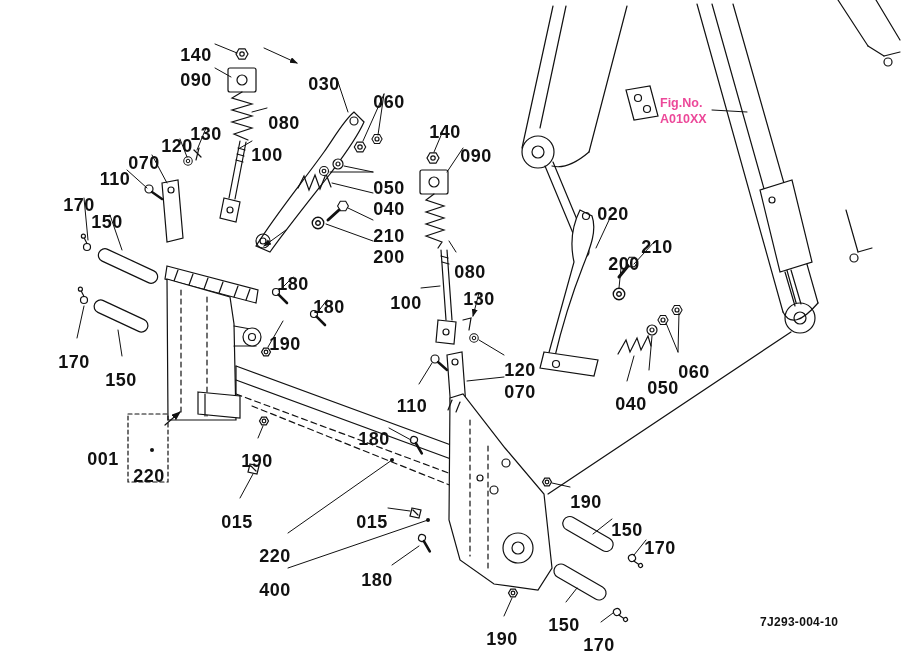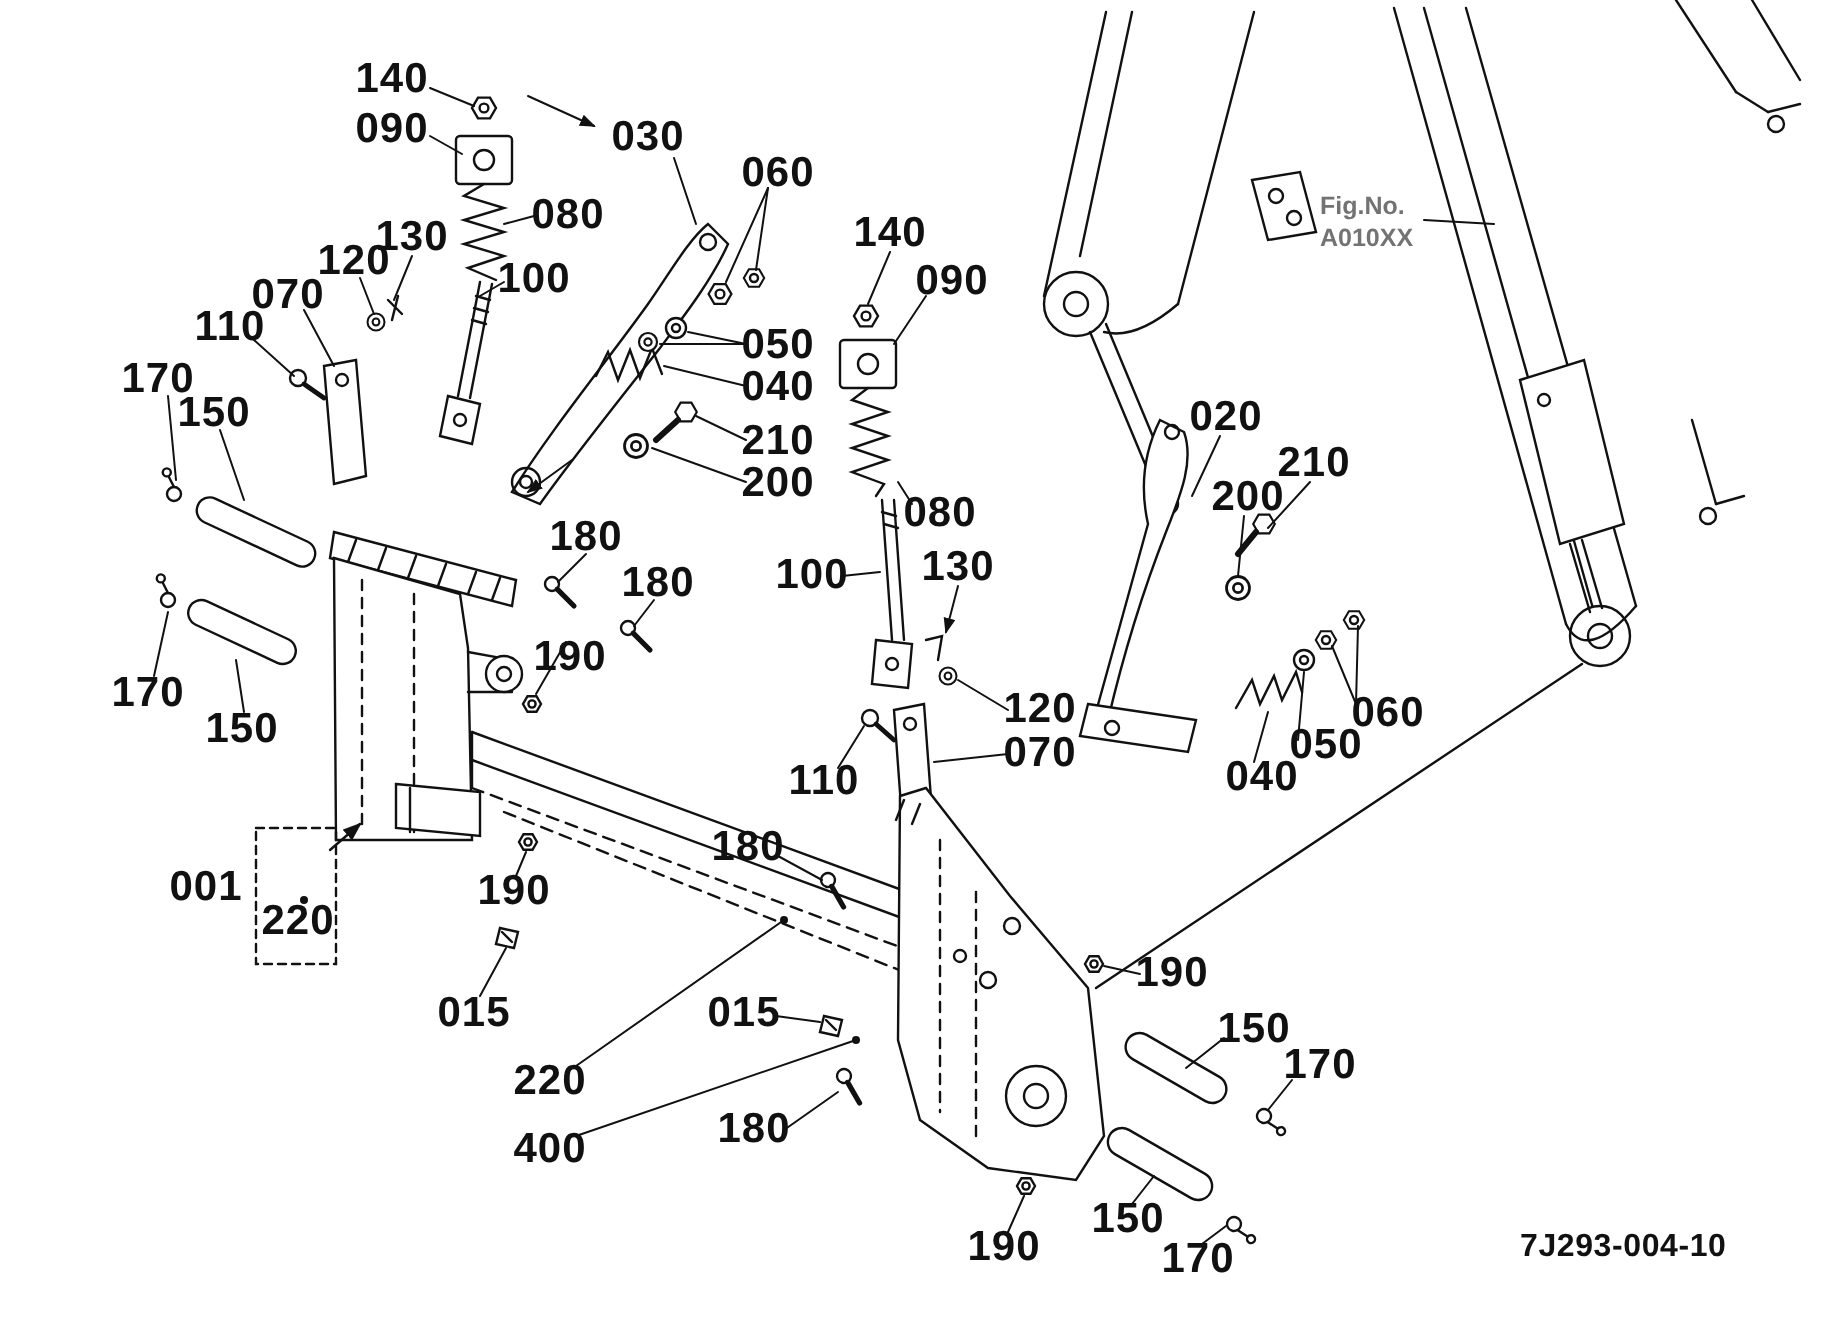--- a/index.html
+++ b/index.html
@@ -9,38 +9,39 @@
     background:#ffffff;
     font-family:"Liberation Sans", sans-serif;
     overflow:hidden;
   }
   .stage { position:absolute; inset:0; }
   svg.art { position:absolute; left:0; top:0; }
   .callout-layer { position:absolute; inset:0; pointer-events:none; }
   .callout {
     position:absolute;
     transform:translate(-50%,-50%);
-    font-size:21px;
+    font-size:18px;
     font-weight:bold;
     color:#111;
     letter-spacing:.5px;
     white-space:nowrap;
+    margin-top:15px;
   }
   .fig-no {
     position:absolute;
     left:660px; top:96px;
     font-size:12.5px;
     font-weight:bold;
-    color:#737373;
+    color:#ec4899;
     line-height:1.25;
   }
   .drawing-no {
     position:absolute;
     left:760px; top:615px;
-    font-size:16px;
+    font-size:12px;
     font-weight:bold;
     color:#111;
     letter-spacing:.3px;
   }
 </style>
 </head>
 <body>
 
 <div class="stage">
 
@@ -341,21 +342,21 @@
       <div class="callout" style="left: 144px; top: 148px;">070</div>
       <div class="callout" style="left: 115px; top: 164px;">110</div>
       <div class="callout" style="left: 389px; top: 173px;">050</div>
       <div class="callout" style="left: 389px; top: 194px;">040</div>
       <div class="callout" style="left: 79px; top: 190px;">170</div>
       <div class="callout" style="left: 107px; top: 207px;">150</div>
       <div class="callout" style="left: 389px; top: 221px;">210</div>
       <div class="callout" style="left: 389px; top: 242px;">200</div>
       <div class="callout" style="left: 445px; top: 117px;">140</div>
       <div class="callout" style="left: 476px; top: 141px;">090</div>
-      <div class="callout" style="left: 613px; top: 209px;">020</div>
+      <div class="callout" style="left: 613px; top: 199px;">020</div>
       <div class="callout" style="left: 657px; top: 232px;">210</div>
       <div class="callout" style="left: 624px; top: 249px;">200</div>
       <div class="callout" style="left: 470px; top: 257px;">080</div>
       <div class="callout" style="left: 293px; top: 269px;">180</div>
       <div class="callout" style="left: 329px; top: 292px;">180</div>
       <div class="callout" style="left: 406px; top: 288px;">100</div>
       <div class="callout" style="left: 479px; top: 284px;">130</div>
       <div class="callout" style="left: 285px; top: 329px;">190</div>
       <div class="callout" style="left: 74px; top: 347px;">170</div>
       <div class="callout" style="left: 121px; top: 365px;">150</div>

